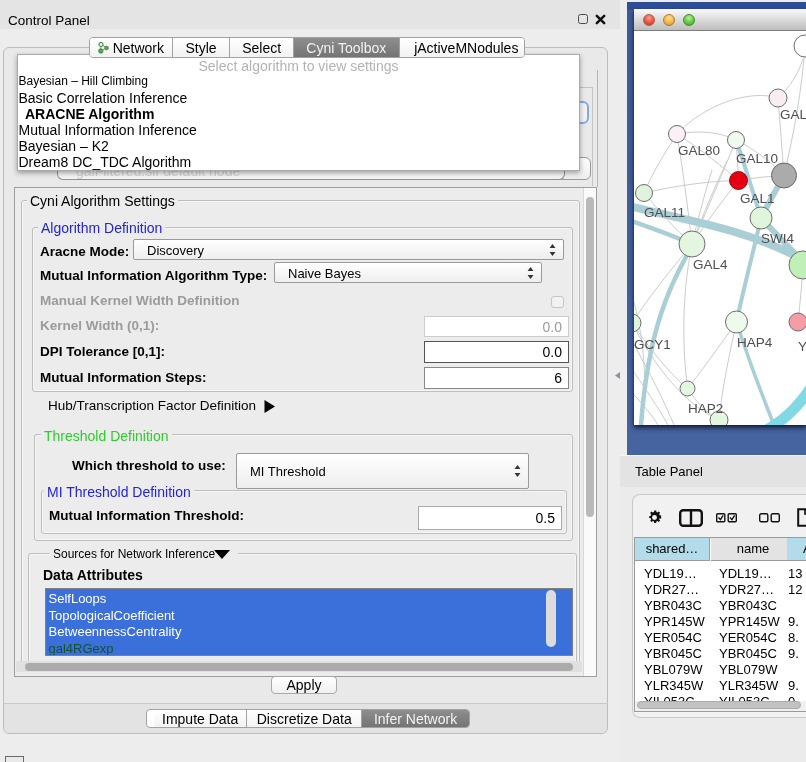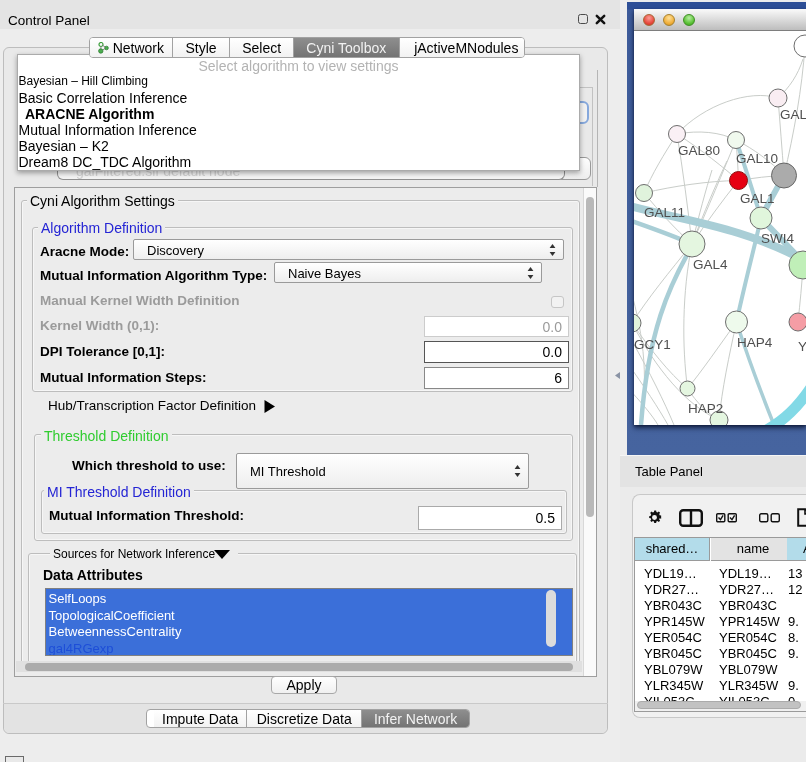--- a/index.html
+++ b/index.html
@@ -145,21 +145,21 @@
 <div class="grp" style="left:28px; top:553px; width:549px; height:118px;"></div>
 <div class="grp-title" style="left:50px; top:547px; font-size:12px;">Sources for Network Inference&nbsp;&nbsp;&nbsp;&nbsp;&nbsp;&nbsp;</div>
 <div class="abs" style="left:214px; top:550px; width:0; height:0; border-left:8px solid transparent; border-right:8px solid transparent; border-top:9px solid #000;"></div>
 
 <div class="lbl b" style="left:43px; top:567px; font-size:14px;">Data Attributes</div>
 <div class="abs" style="left:45px; top:588px; width:528px; height:68px; background:#fff; border:1px solid #808080; overflow:hidden;">
   <div class="abs" style="left:0; top:0; width:527px; height:67px; background:#3b6fd9;"></div>
   <div class="lbl" style="left:2.5px; top:2px; color:#fff;">SelfLoops</div>
   <div class="lbl" style="left:2.5px; top:18.5px; color:#fff;">TopologicalCoefficient</div>
   <div class="lbl" style="left:2.5px; top:35px; color:#fff;">BetweennessCentrality</div>
-  <div class="lbl" style="left:2.5px; top:51.5px; color:#1d4ed8;text-align:right;">gal4RGexp</div>
+  <div class="lbl" style="left:2.5px; top:51.5px; color:#14532d;text-align:right;">gal4RGexp</div>
   <div class="abs" style="left:500px; top:1px; width:10px; height:57px; background:#dcdcdc; border-radius:5px;"></div>
 </div>
 
 <div class="abs" style="left:16px; top:661px; width:566px; height:11px; background:#e0e0e0;"></div>
 <div class="abs" style="left:25px; top:663px; width:548px; height:8px; background:#ababab; border-radius:4px;"></div>
 
 <div class="abs" style="left:271px; top:676px; width:66px; height:18px; background:linear-gradient(#ffffff,#f0f0f0); border:1px solid #a8a8a8; border-radius:4px; text-align:center; font-size:14px; line-height:16px;">Apply</div>
 
 <div class="abs" style="left:4px; top:704px; width:603px; height:29px; background:#e3e3e3; border-radius:0 0 6px 6px;"></div>
 <div class="abs" style="left:3px; top:703px; width:605px; height:1px; background:#c9c9c9;"></div>

